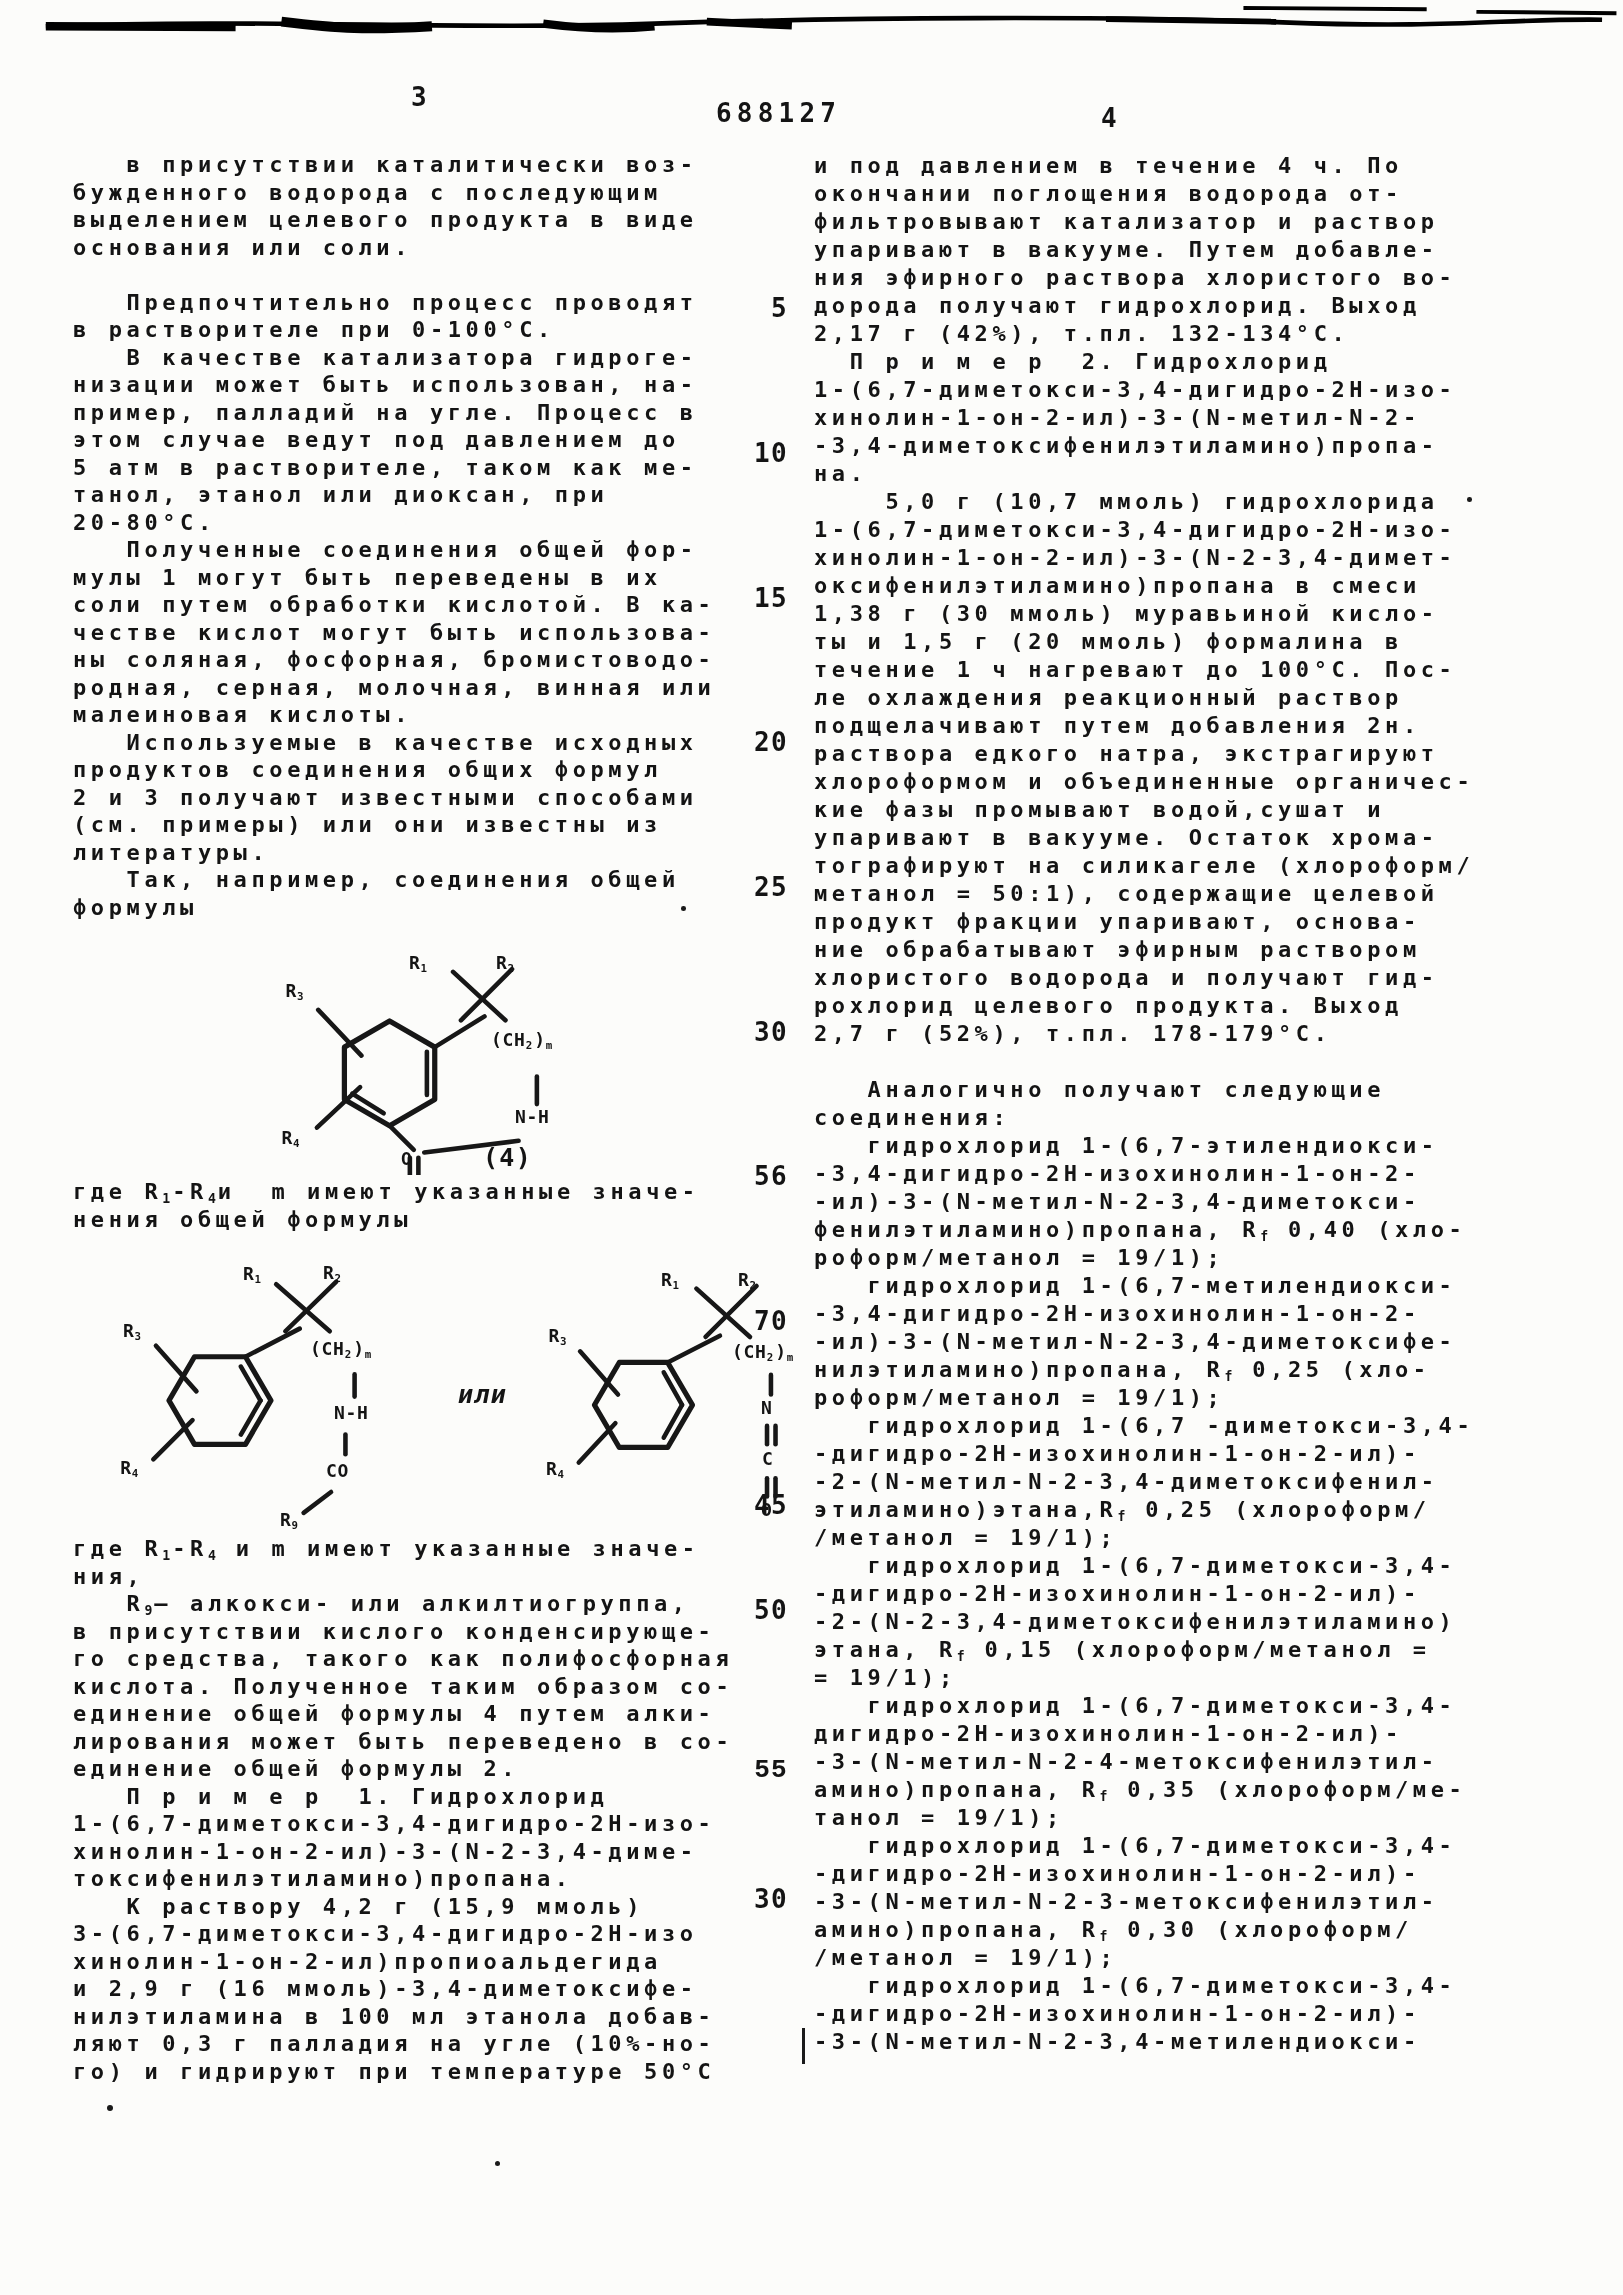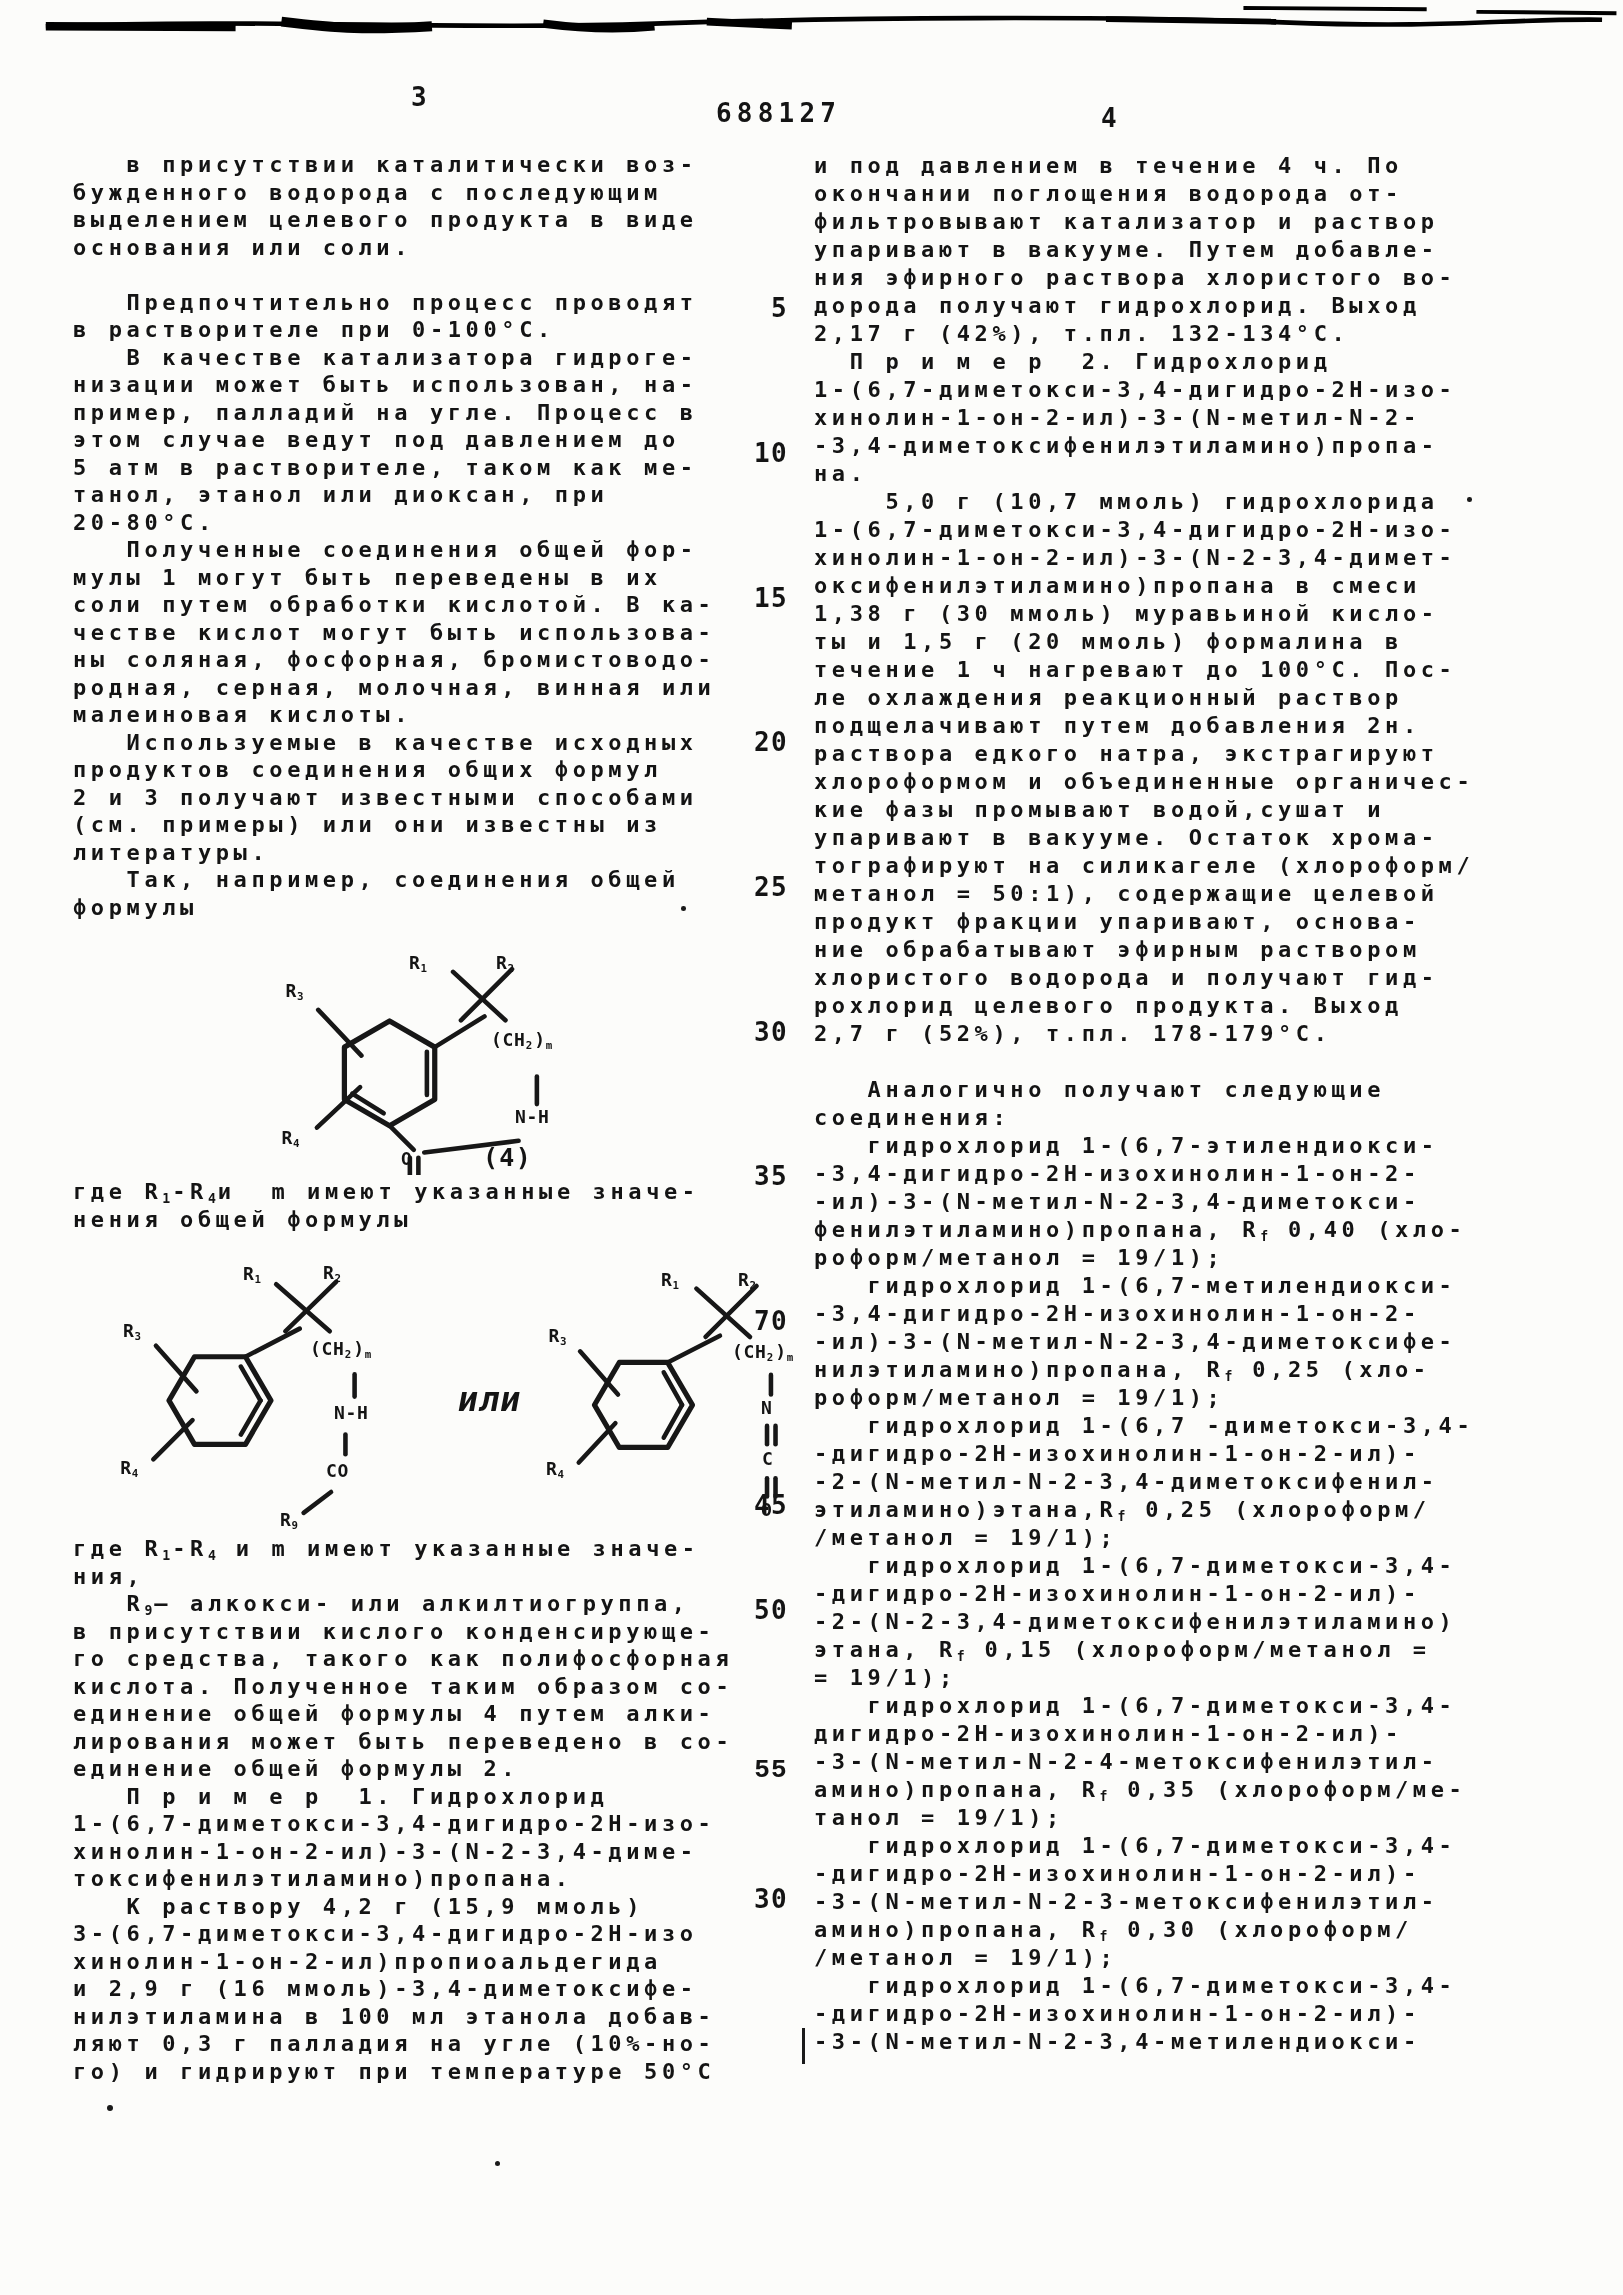--- a/index.html
+++ b/index.html
@@ -11,21 +11,21 @@
   .txtcol{position:absolute;white-space:pre;font-size:22px;font-weight:700;letter-spacing:4.6px;}
   .lh42 .tline{height:27.5px;line-height:27.5px;}
   .lh43 .tline{height:28px;line-height:28px;}
   sub{font-size:0.60em;letter-spacing:2px;vertical-align:-0.32em;}
   .hdr{position:absolute;font-size:26px;font-weight:700;letter-spacing:5.2px;white-space:pre;}
   .gnum{position:absolute;left:728px;width:60px;text-align:right;
         font-size:26px;font-weight:700;letter-spacing:1.3px;}
   .struct{position:absolute;}
   .struct svg{position:absolute;left:0;top:0;}
   .slabel{position:absolute;font-size:18px;font-weight:700;letter-spacing:0.7px;white-space:pre;line-height:1.2;}
-  .orlbl{position:absolute;font-size:33px;font-weight:700;font-style:italic;letter-spacing:1.3px;}
+  .orlbl{position:absolute;font-size:25px;font-weight:700;font-style:italic;letter-spacing:1.3px;}
   .ftag{position:absolute;font-size:25px;font-weight:700;letter-spacing:1.3px;}
   .speck{position:absolute;background:#1a1a1a;border-radius:50%;}
   .vline-artifact{position:absolute;background:#1a1a1a;}
   .bond{stroke:#171717;stroke-width:7;stroke-linecap:round;fill:none;}
   .ringpoly{stroke:#171717;stroke-width:8;fill:none;stroke-linejoin:round;}
   .rule{stroke:#000;fill:none;}
 </style>
 </head>
 <body>
 
@@ -46,21 +46,21 @@
   <span class="hdr" style="left:716px;top:98px">688127</span>
   <span class="hdr" style="left:1101px;top:103px">4</span>
 
   <div id="gutter">
       <div class="gnum" style="top: 293px;">5</div>
       <div class="gnum" style="top: 438px;">10</div>
       <div class="gnum" style="top: 583px;">15</div>
       <div class="gnum" style="top: 727px;">20</div>
       <div class="gnum" style="top: 872px;">25</div>
       <div class="gnum" style="top: 1017px;">30</div>
-      <div class="gnum" style="top: 1161px;">35</div>
+      <div class="gnum" style="top: 1161px;">56</div>
       <div class="gnum" style="top: 1306px;">70</div>
       <div class="gnum" style="top: 1450px; margin-top: 40px;">45</div>
       <div class="gnum" style="top: 1595px;">50</div>
       <div class="gnum" style="top: 1755px; font-family: Liberation Mono, monospace;">55</div>
       <div class="gnum" style="top: 1884px;">30</div>
     </div>
 
   <div class="txtcol lh42" style="left:73px;top:151px"><div class="tline">   в присутствии каталитически воз-</div><div class="tline">бужденного водорода с последующим</div><div class="tline">выделением целевого продукта в виде</div><div class="tline">основания или соли.</div><div class="tline">&nbsp;</div><div class="tline">   Предпочтительно процесс проводят</div><div class="tline">в растворителе при 0-100°С.</div><div class="tline">   В качестве катализатора гидроге-</div><div class="tline">низации может быть использован, на-</div><div class="tline">пример, палладий на угле. Процесс в</div><div class="tline">этом случае ведут под давлением до</div><div class="tline">5 атм в растворителе, таком как ме-</div><div class="tline">танол, этанол или диоксан, при</div><div class="tline">20-80°С.</div><div class="tline">   Полученные соединения общей фор-</div><div class="tline">мулы 1 могут быть переведены в их</div><div class="tline">соли путем обработки кислотой. В ка-</div><div class="tline">честве кислот могут быть использова-</div><div class="tline">ны соляная, фосфорная, бромистоводо-</div><div class="tline">родная, серная, молочная, винная или</div><div class="tline">малеиновая кислоты.</div><div class="tline">   Используемые в качестве исходных</div><div class="tline">продуктов соединения общих формул</div><div class="tline">2 и 3 получают известными способами</div><div class="tline">(см. примеры) или они известны из</div><div class="tline">литературы.</div><div class="tline">   Так, например, соединения общей</div><div class="tline">формулы</div></div>
   <div class="txtcol lh42" style="left:73px;top:1178px"><div class="tline">где R<sub>1</sub>-R<sub>4</sub>и  m имеют указанные значе-</div><div class="tline">нения общей формулы</div></div>
   <div class="txtcol lh42" style="left:73px;top:1535px"><div class="tline">где R<sub>1</sub>-R<sub>4</sub> и m имеют указанные значе-</div><div class="tline">ния,</div><div class="tline">   R<sub>9</sub>— алкокси- или алкилтиогруппа,</div><div class="tline">в присутствии кислого конденсирующе-</div><div class="tline">го средства, такого как полифосфорная</div><div class="tline">кислота. Полученное таким образом со-</div><div class="tline">единение общей формулы 4 путем алки-</div><div class="tline">лирования может быть переведено в со-</div><div class="tline">единение общей формулы 2.</div><div class="tline">   П р и м е р  1. Гидрохлорид</div><div class="tline">1-(6,7-диметокси-3,4-дигидро-2Н-изо-</div><div class="tline">хинолин-1-он-2-ил)-3-(N-2-3,4-диме-</div><div class="tline">токсифенилэтиламино)пропана.</div><div class="tline">   К раствору 4,2 г (15,9 ммоль)</div><div class="tline">3-(6,7-диметокси-3,4-дигидро-2Н-изо</div><div class="tline">хинолин-1-он-2-ил)пропиоальдегида</div><div class="tline">и 2,9 г (16 ммоль)-3,4-диметоксифе-</div><div class="tline">нилэтиламина в 100 мл этанола добав-</div><div class="tline">ляют 0,3 г палладия на угле (10%-но-</div><div class="tline">го) и гидрируют при температуре 50°С</div></div>

